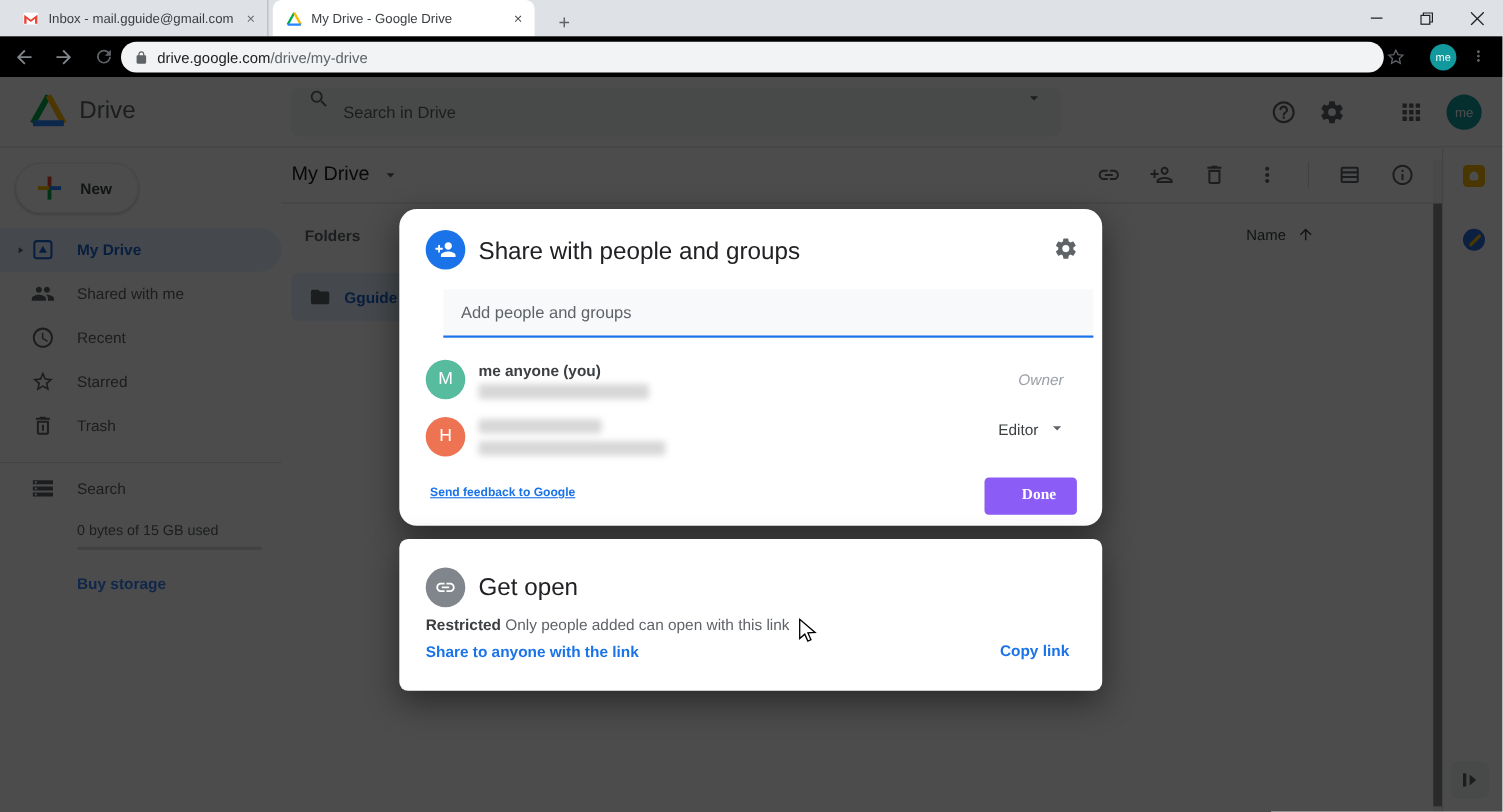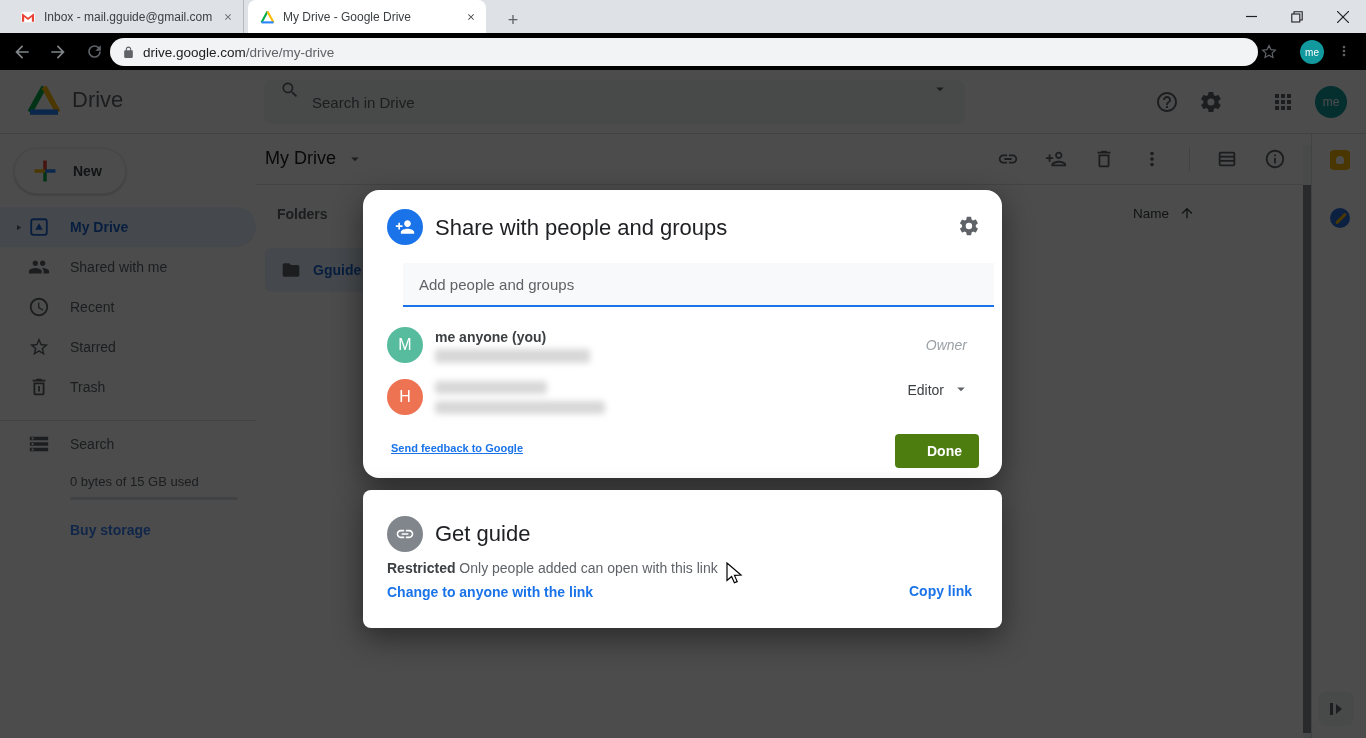--- a/index.html
+++ b/index.html
@@ -77,21 +77,21 @@
   .dlg-circle { position:absolute; left:24px; width:36px; height:36px; border-radius:50%; display:flex; align-items:center; justify-content:center; }
   .dlg-title { position:absolute; left:72px; font-size:22px; color:#202124; }
   .share-input { position:absolute; left:40px; top:73px; width:591px; height:44px; background:#f8f9fa; border:none; border-bottom:2px solid #1a73e8; outline:none; font-size:15px; padding:0 16px; font-family:"Liberation Sans",sans-serif; color:#202124; }
   .share-input::placeholder { color:#5f6368; }
   .person-avatar { position:absolute; left:24px; width:36px; height:36px; border-radius:50%; color:#fff; font-size:16px; display:flex; align-items:center; justify-content:center; }
   .person-name { position:absolute; left:72px; font-size:14px; font-weight:bold; color:#3c4043; }
   .redact { position:absolute; background:#d7d7d7; border-radius:3px; filter:blur(3px); }
   .role-owner { position:absolute; right:35px; top:147px; font-size:14px; font-style:italic; color:#9aa0a6; }
   .role-editor { position:absolute; right:32px; top:190px; display:flex; align-items:flex-end; gap:8px; font-size:14px; color:#3c4043; }
   .feedback-link { position:absolute; left:28px; top:252px; font-size:11px; font-weight:bold; color:#1a73e8; text-decoration:underline; }
-  .done-btn { position:absolute; right:23px; top:244px; width:84px; height:34px; background:#4d7c0f; color:#fff; border:none; border-radius:4px; font-size:14px; font-weight:bold; font-family:Liberation Sans, sans-serif;padding-left:15px; }
+  .done-btn { position:absolute; right:23px; top:244px; width:84px; height:34px; background:#8b5cf6; color:#fff; border:none; border-radius:4px; font-size:14px; font-weight:bold; font-family:Liberation Serif, serif;padding-left:15px; }
   .restricted-line { position:absolute; left:24px; top:70px; font-size:14px; color:#5f6368; }
   .restricted-line b { color:#3c4043; }
   .change-link { position:absolute; left:24px; top:94px; font-size:14px; font-weight:bold; color:#1a73e8; }
   .copy-link { position:absolute; right:30px; top:93px; font-size:14px; font-weight:bold; color:#1a73e8; }
   .cursor { position:absolute; left:725px; top:492px; z-index:30; }
 </style>
 </head>
 <body>
 
 <div class="tabbar">
@@ -353,25 +353,25 @@
     <a class="feedback-link">Send feedback to Google</a>
     <button class="done-btn">Done</button>
   </div>
 
   <div class="dialog getlink-card">
     <div class="dlg-circle" style="top:26px; background:#80868b;">
       <svg width="20" height="20" viewBox="0 0 24 24" fill="#fff">
           <path d="M3.9 12c0-1.71 1.39-3.1 3.1-3.1h4V7H7c-2.76 0-5 2.24-5 5s2.24 5 5 5h4v-1.9H7c-1.71 0-3.1-1.39-3.1-3.1zM8 13h8v-2H8v2zm9-6h-4v1.9h4c1.71 0 3.1 1.39 3.1 3.1s-1.39 3.1-3.1 3.1h-4V17h4c2.76 0 5-2.24 5-5s-2.24-5-5-5z"></path>
         </svg>
     </div>
-    <div class="dlg-title" style="top:31px;">Get guide</div>
+    <div class="dlg-title" style="top:31px;">Get open</div>
     <div class="restricted-line">
       <b>Restricted</b>
       <span>Only people added can open with this link</span>
     </div>
-    <a class="change-link">Change to anyone with the link</a>
+    <a class="change-link">Share to anyone with the link</a>
     <a class="copy-link">Copy link</a>
   </div>
 
   <svg class="cursor" width="19" height="23" viewBox="0 0 19 23">
     <path d="M2 1 L2 18.5 L6.6 14.5 L9.4 20.8 L12.2 19.6 L9.5 13.4 L16 13 Z" fill="#fff" stroke="#000" stroke-width="1.2"></path>
   </svg>
 </div>
 
 </body></html>

